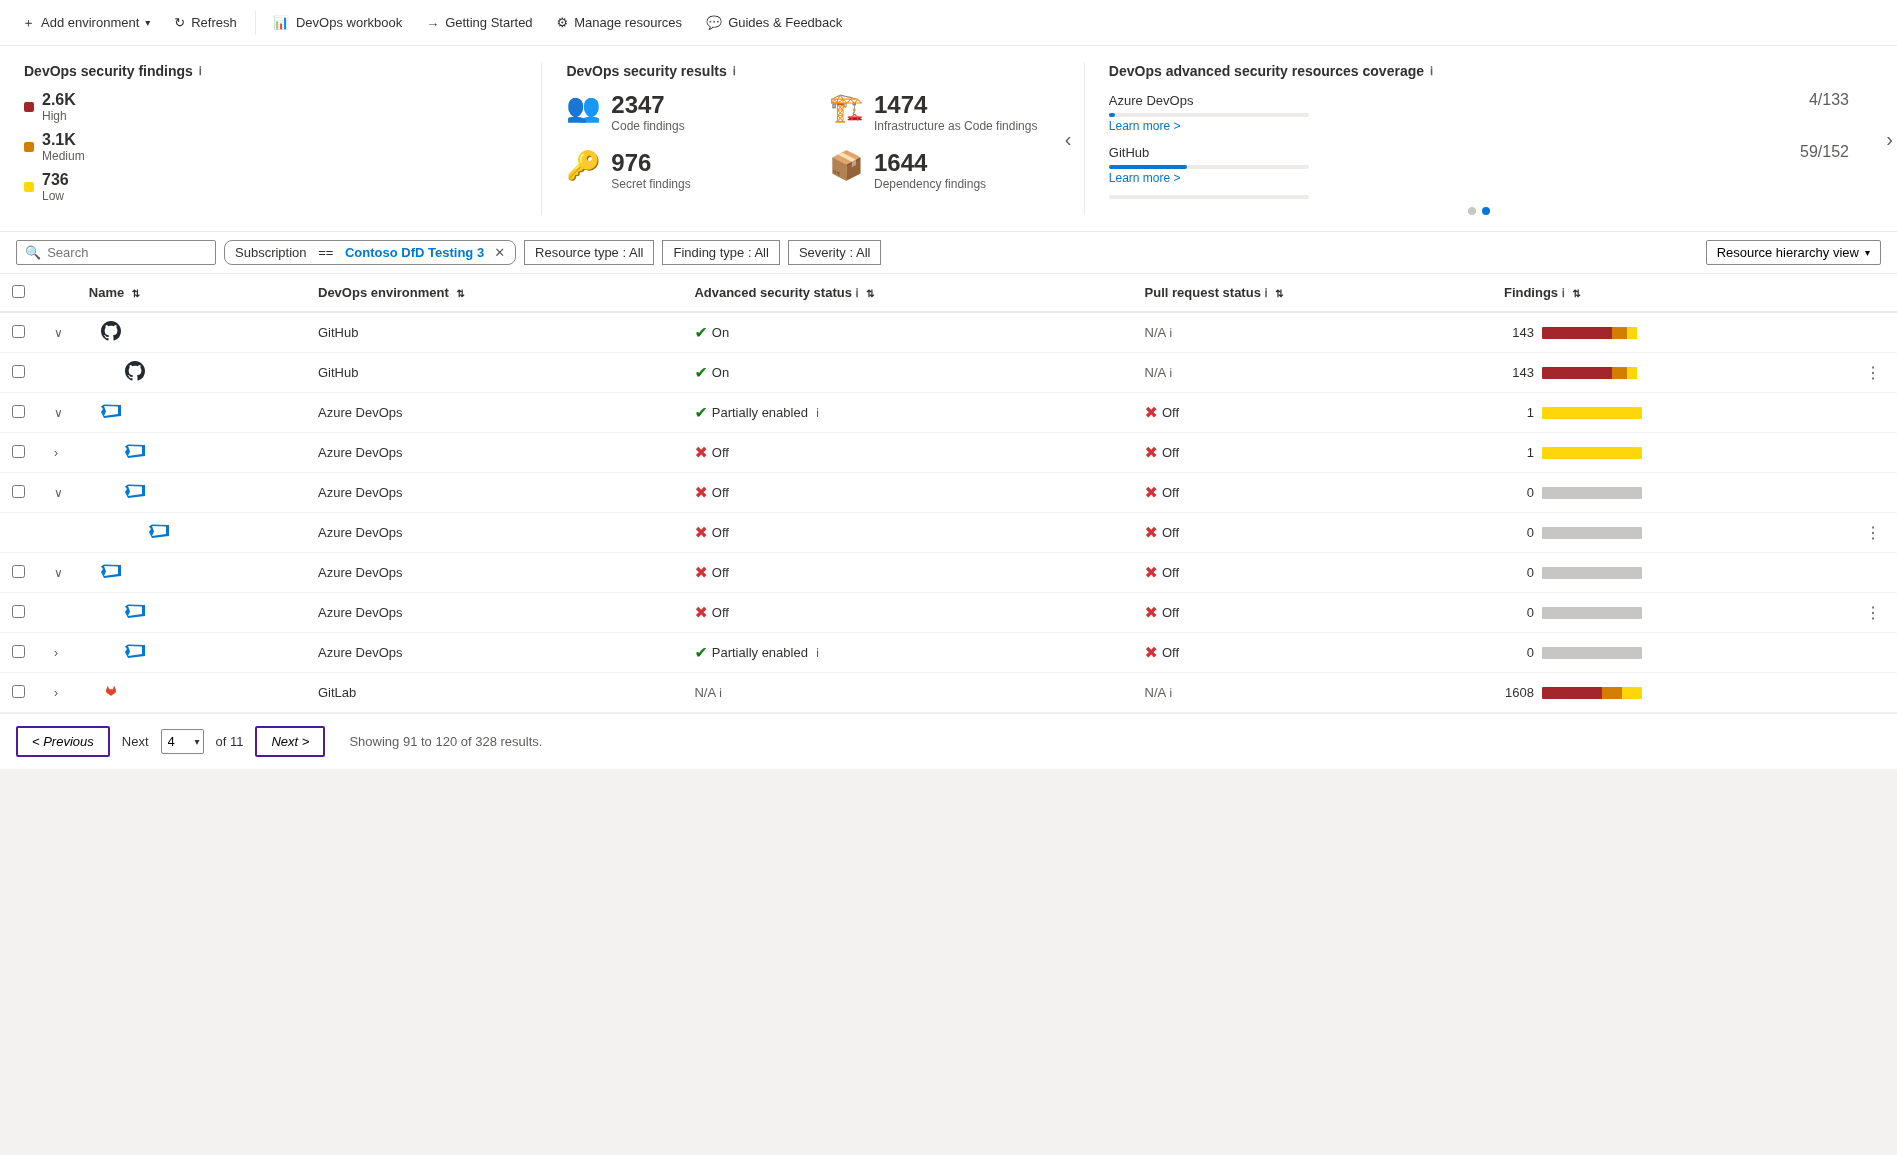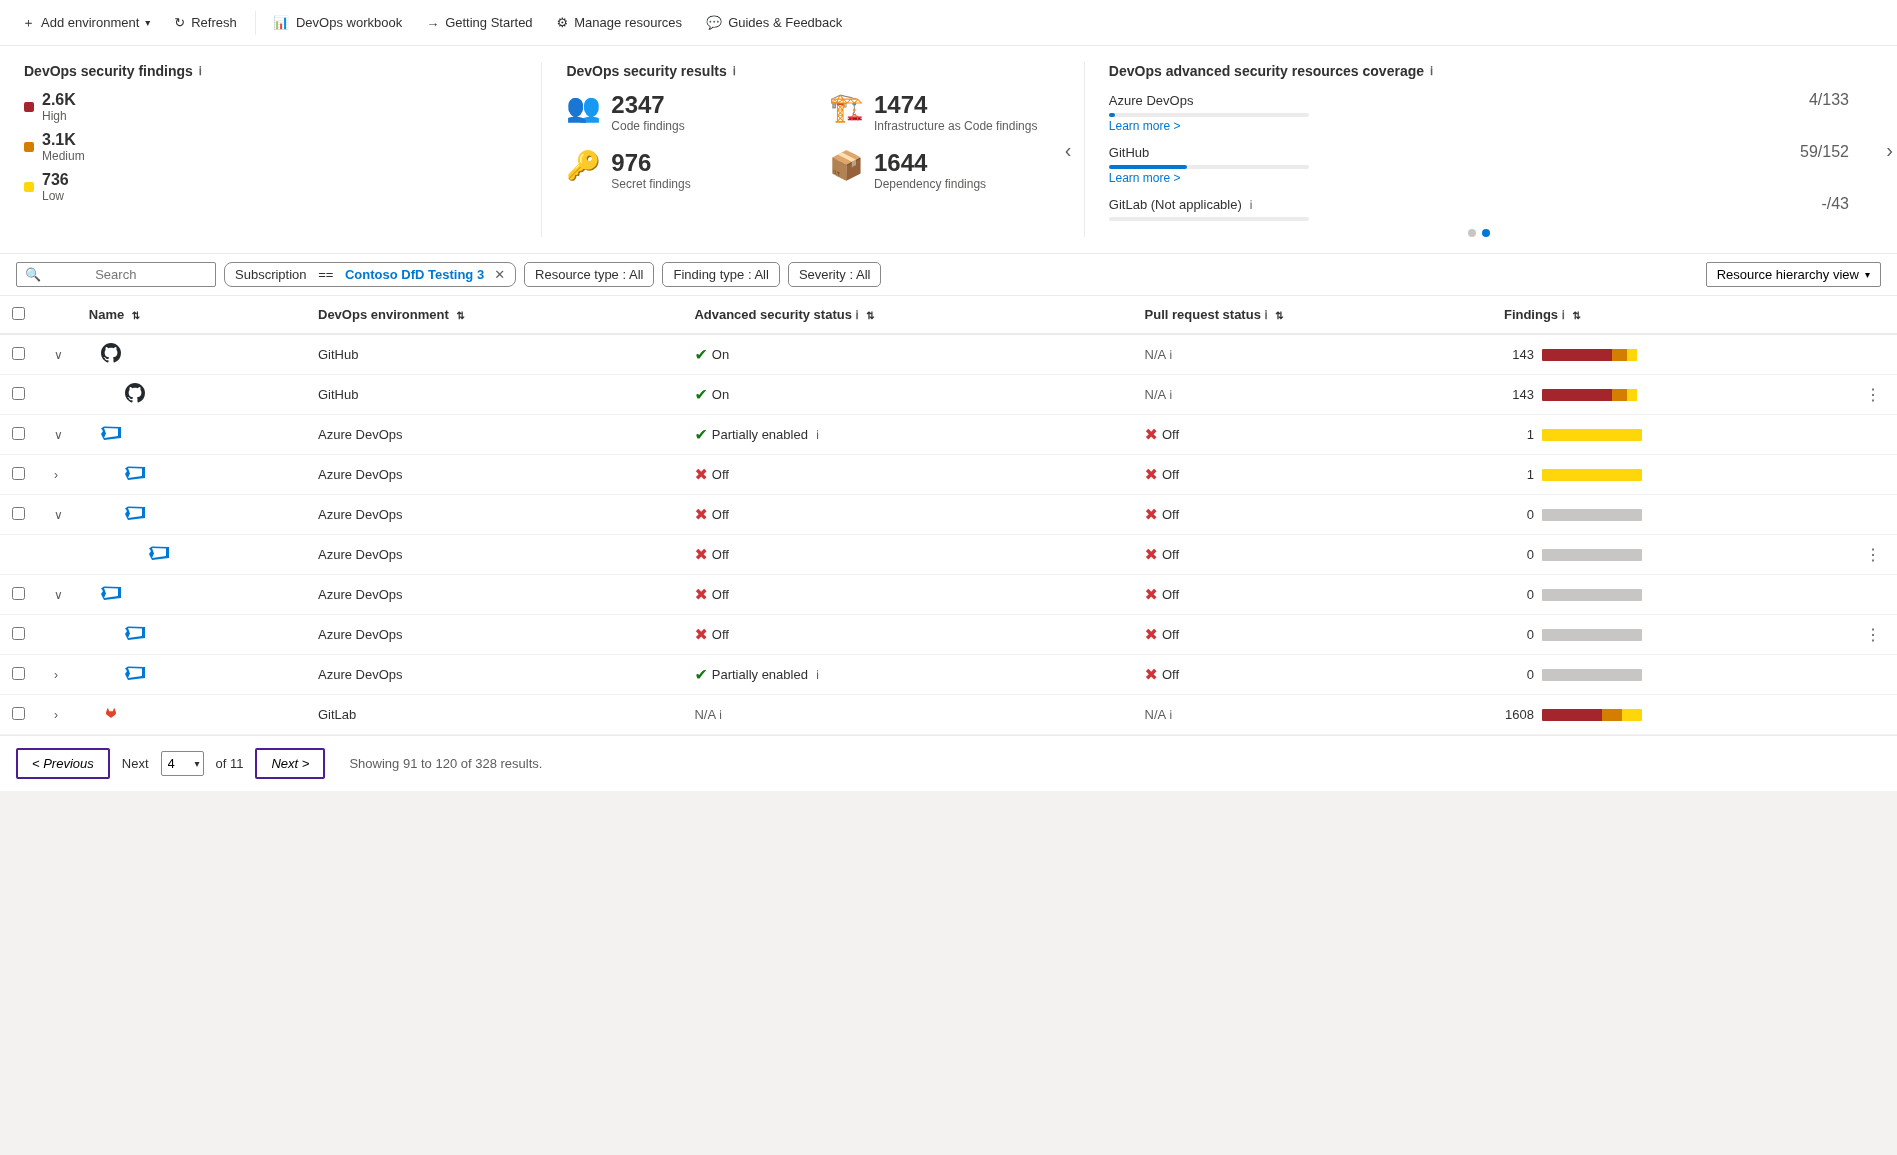--- a/index.html
+++ b/index.html
@@ -64,31 +64,31 @@
     .filter-bar {
       display: flex; align-items: center; gap: 8px;
       padding: 8px 16px; background: #fff;
       border-bottom: 1px solid #edebe9; flex-wrap: wrap;
     }
     .search-box {
       display: flex; align-items: center; gap: 6px;
       border: 1px solid #8a8886; border-radius: 2px;
       padding: 4px 8px; width: 200px; background: #fff;
     }
-    .search-box input { border: none; outline: none; font-size: 13px; width: 100%; margin-left: 48px; }
+    .search-box input { border: none; outline: none; font-size: 13px; width: 100%; }
     .filter-chip {
       display: flex; align-items: center; gap: 4px;
       border: 1px solid #8a8886; border-radius: 8px;
       padding: 4px 10px; background: #fff; cursor: pointer;
       font-size: 13px;
       justify-content: center;
     }
     .filter-chip .chip-val { font-weight: 600; color: #0078d4; }
     .filter-chip-plain {
-      border: 1px solid #8a8886; border-radius: 5px;
+      border: 1px solid #8a8886; border-radius: 0;
       padding: 4px 10px; background: #fff; cursor: pointer;
       font-size: 13px;
     }
     .ml-auto { margin-left: auto; }
     .hierarchy-btn {
       display: flex; align-items: center; gap: 6px;
       border: 1px solid #8a8886; border-radius: 2px;
       padding: 4px 10px; background: #fff; cursor: pointer;
       font-size: 13px;
     }
@@ -277,27 +277,20 @@
         <div class="coverage-header">
           <span class="coverage-name">GitHub</span>
           <span class="coverage-val">59/152</span>
         </div>
         <div class="progress-bar">
           <div class="progress-fill" style="width:39%;background:#0078d4;"></div>
         </div>
         <a class="learn-more">Learn more &gt;</a>
       </div>
       <div class="coverage-item">
-        <div class="coverage-header">
-          <span class="coverage-name">
-            <span>GitLab (Not applicable)</span>
-            <span class="info-icon" style="margin-left:4px;">ℹ</span>
-          </span>
-          <span class="coverage-val">-/43</span>
-        </div>
         <div class="progress-bar">
           <div class="progress-fill" style="width:0%;background:#c8c6c4;"></div>
         </div>
       </div>
     </div>
     <div class="carousel-dots">
       <div class="dot"></div>
       <div class="dot active"></div>
     </div>
     <button class="chevron-right">›</button>

